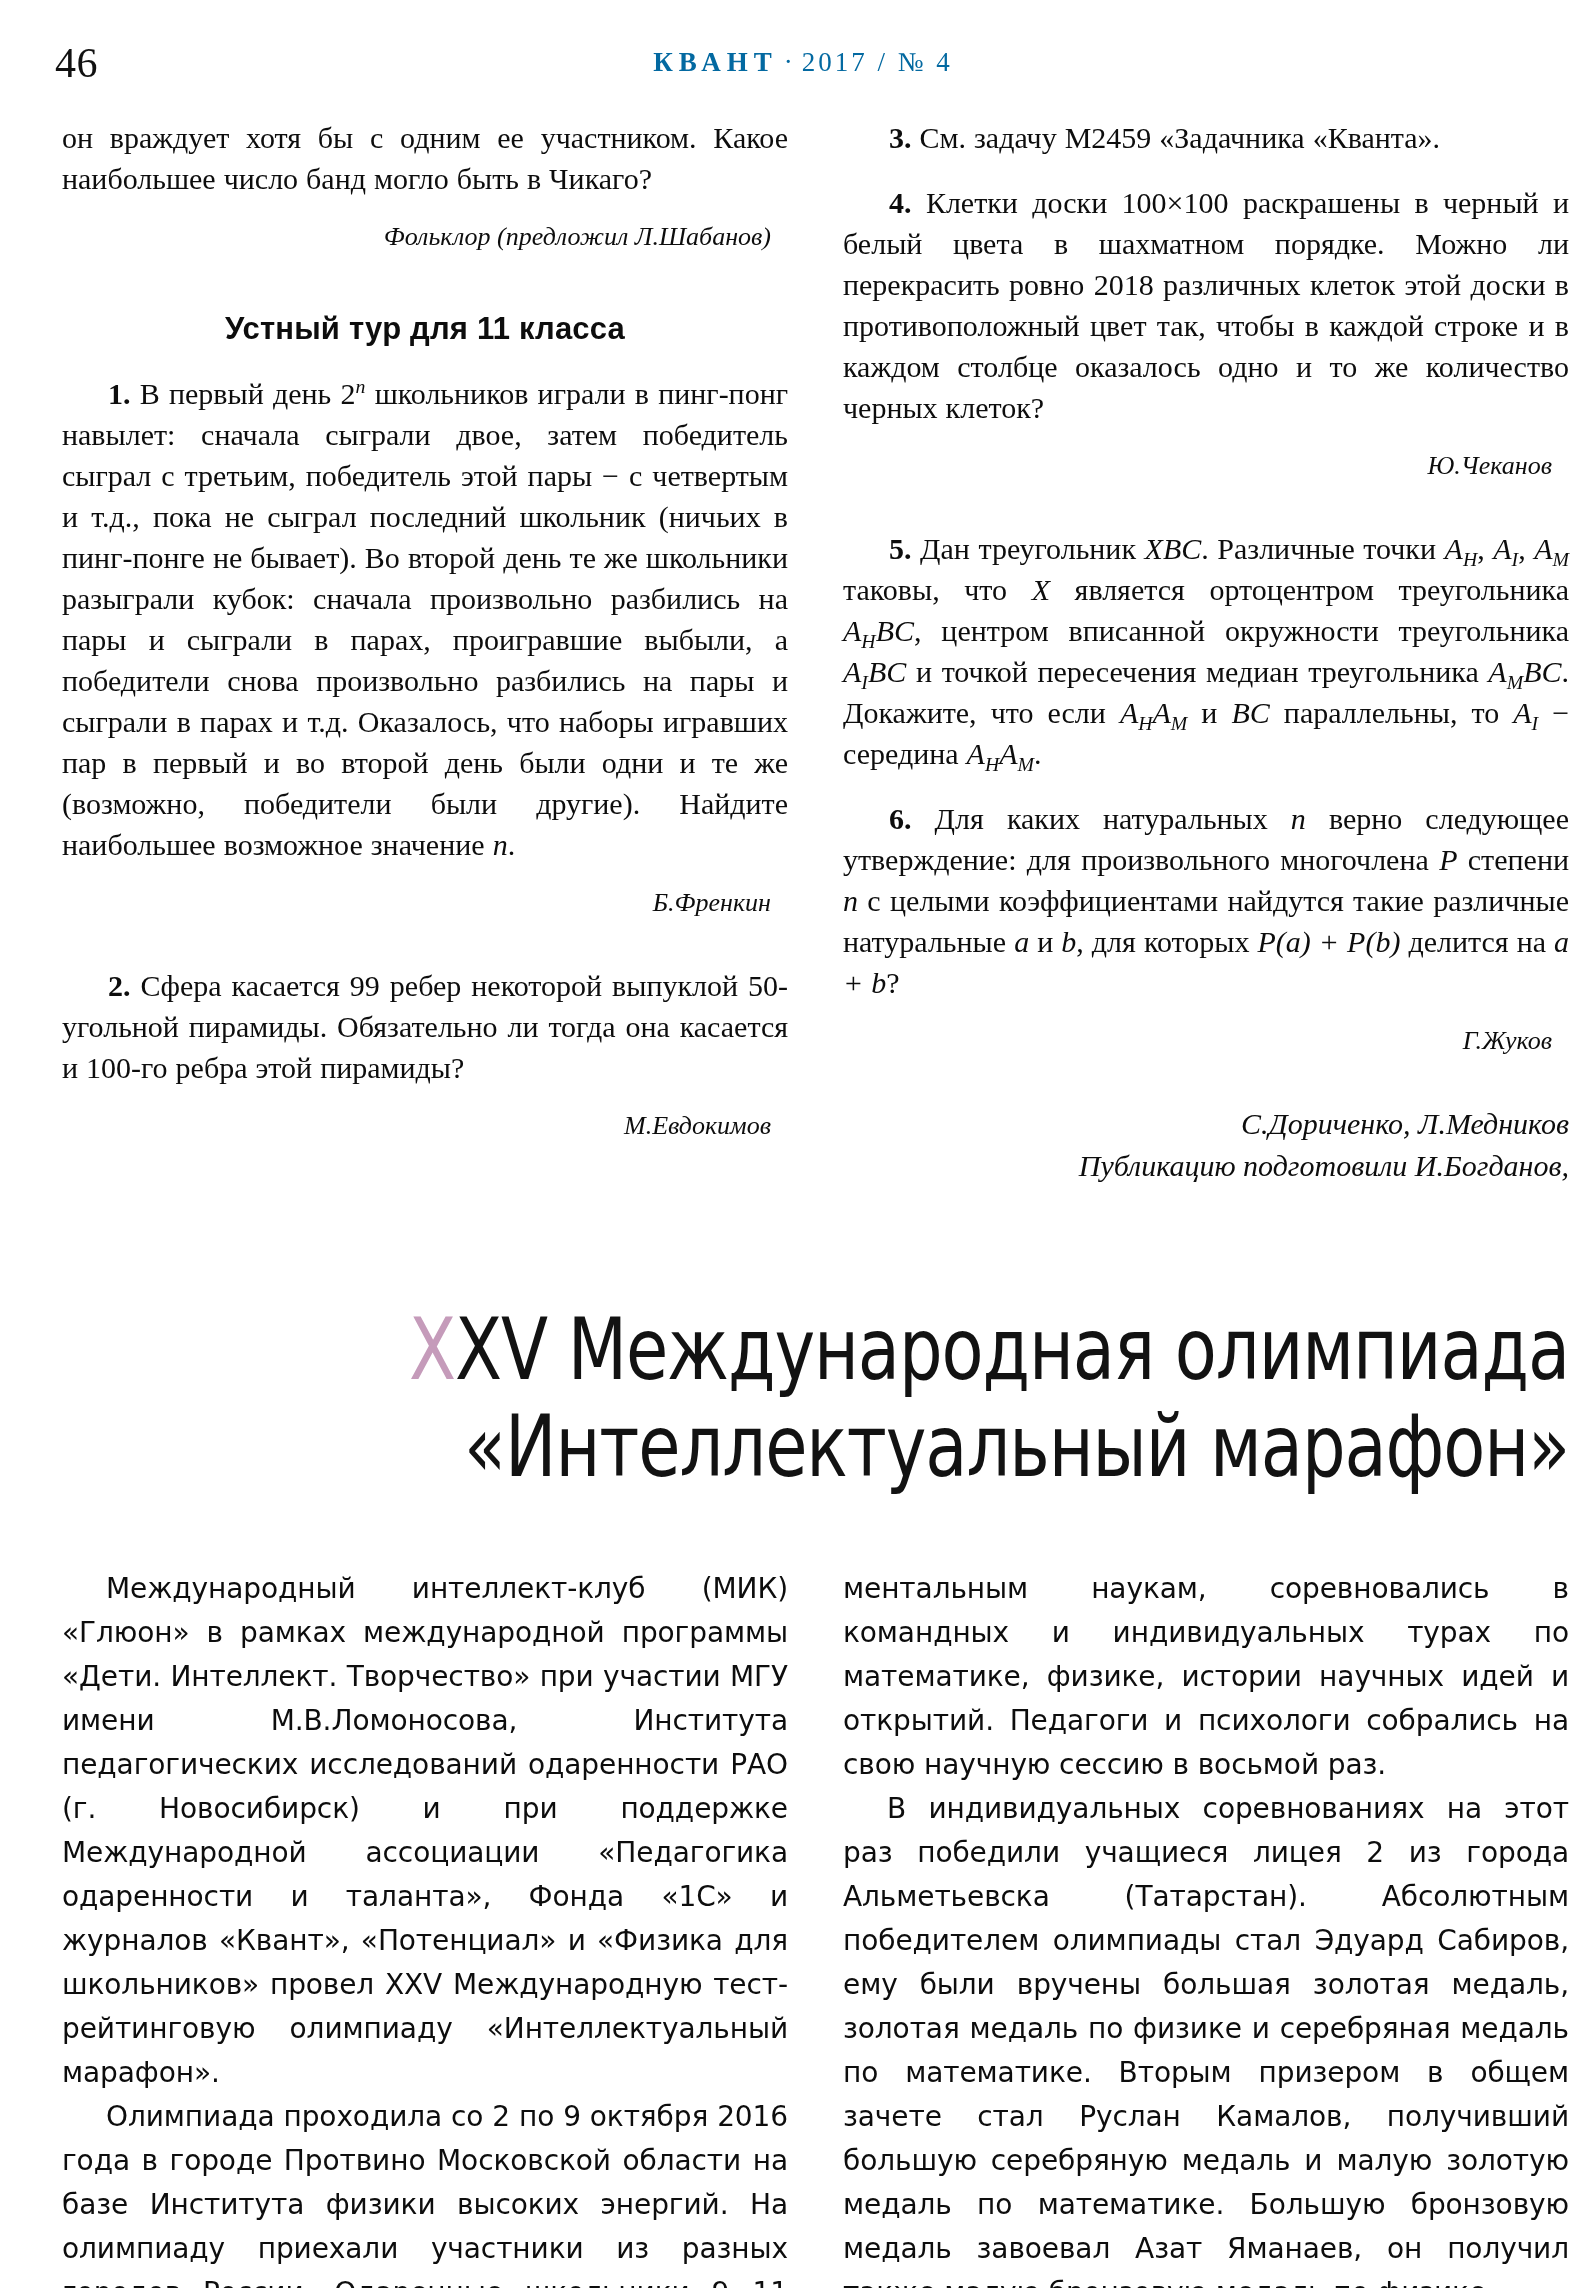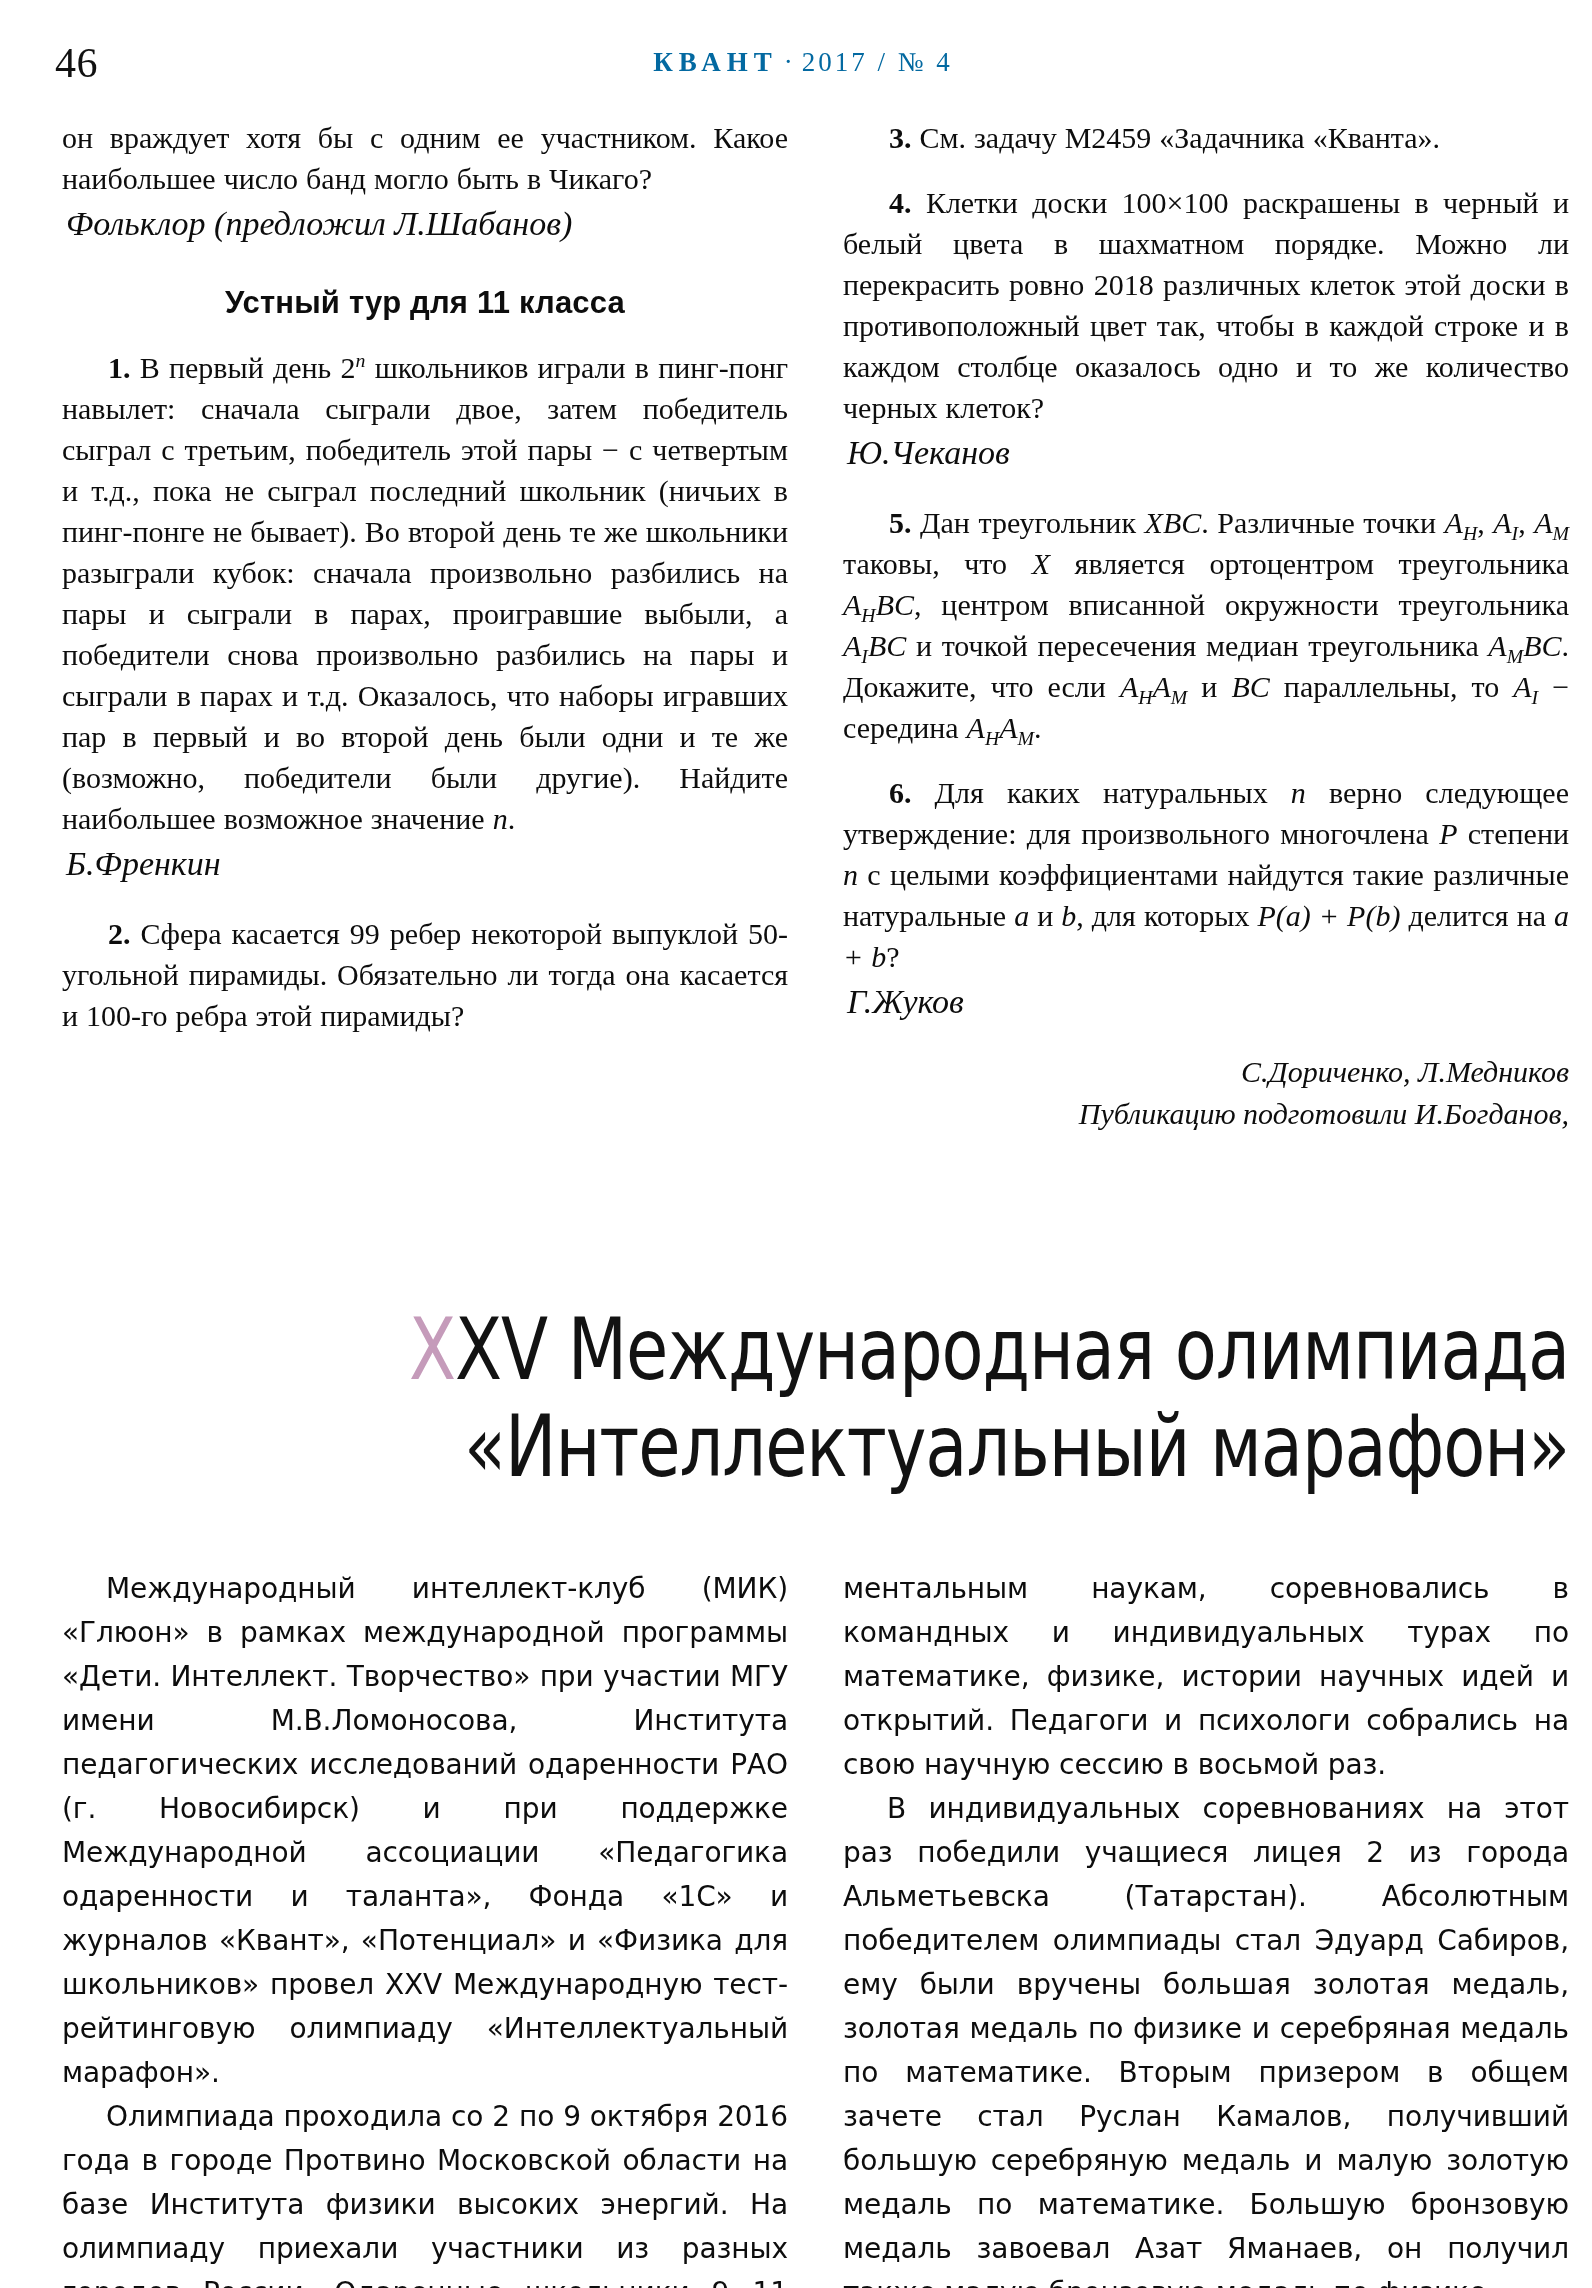--- a/index.html
+++ b/index.html
@@ -96,23 +96,24 @@
   .p.cont   { text-indent: 0; }
   .gap-m { height: 24px; }
   .gap-l { height: 34px; }
 
   .num {
     font-weight: 700;
   }
   .attrib {
     font-family: "Liberation Serif", "DejaVu Serif", serif;
     font-style: italic;
-    font-size: 34px;
+    font-size: 26px;
     line-height: 42px;
-    margin: 4px;
+    text-align: right;
+    margin: 17px;
   }
   .attrib-2 {
     font-family: "Liberation Serif", "DejaVu Serif", serif;
     font-style: italic;
     font-size: 30px;
     line-height: 42px;
     text-align: right;
     margin: 0;
   }
   .section-head {
@@ -220,20 +221,21 @@
       <div class="gap-m"></div>
 
       <p class="p indent"><span class="num">1.</span><span> </span><span>В первый день</span><span> </span><span class="mn">2</span><sup class="msup">n</sup><span> </span><span>школьников играли в пинг-понг навылет: сначала сыграли двое, затем победитель сыграл с третьим, победитель этой пары − с четвертым и т.д., пока не сыграл последний школьник (ничьих в пинг-понге не бывает). Во второй день те же школьники разыграли кубок: сначала произвольно разбились на пары и сыграли в парах, проигравшие выбыли, а победители снова произвольно разбились на пары и сыграли в парах и т.д. Оказалось, что наборы игравших пар в первый и во второй день были одни и те же (возможно, победители были другие). Найдите наибольшее возможное значение</span><span> </span><span class="mi">n</span><span>.</span></p>
 
       <p class="attrib">Б.Френкин</p>
 
       <div class="gap-m"></div>
 
       <p class="p indent"><span class="num">2.</span><span> </span><span>Сфера касается 99 ребер некоторой выпуклой 50-угольной пирамиды. Обязательно ли тогда она касается и 100-го ребра этой пирамиды?</span></p>
 
+      <p class="attrib">М.Евдокимов</p>
     </div>
 
     <div class="col col-right">
 
       <p class="p indent"><span class="num">3.</span><span> </span><span>См. задачу М2459 «Задачника «Кванта».</span></p>
 
       <div class="gap-m"></div>
 
       <p class="p indent"><span class="num">4.</span><span> </span><span>Клетки доски</span><span> </span><span class="mn">100×100</span><span> </span><span>раскрашены в черный и белый цвета в шахматном порядке. Можно ли перекрасить ровно 2018 различных клеток этой доски в противоположный цвет так, чтобы в каждой строке и в каждом столбце оказалось одно и то же количество черных клеток?</span></p>
 

